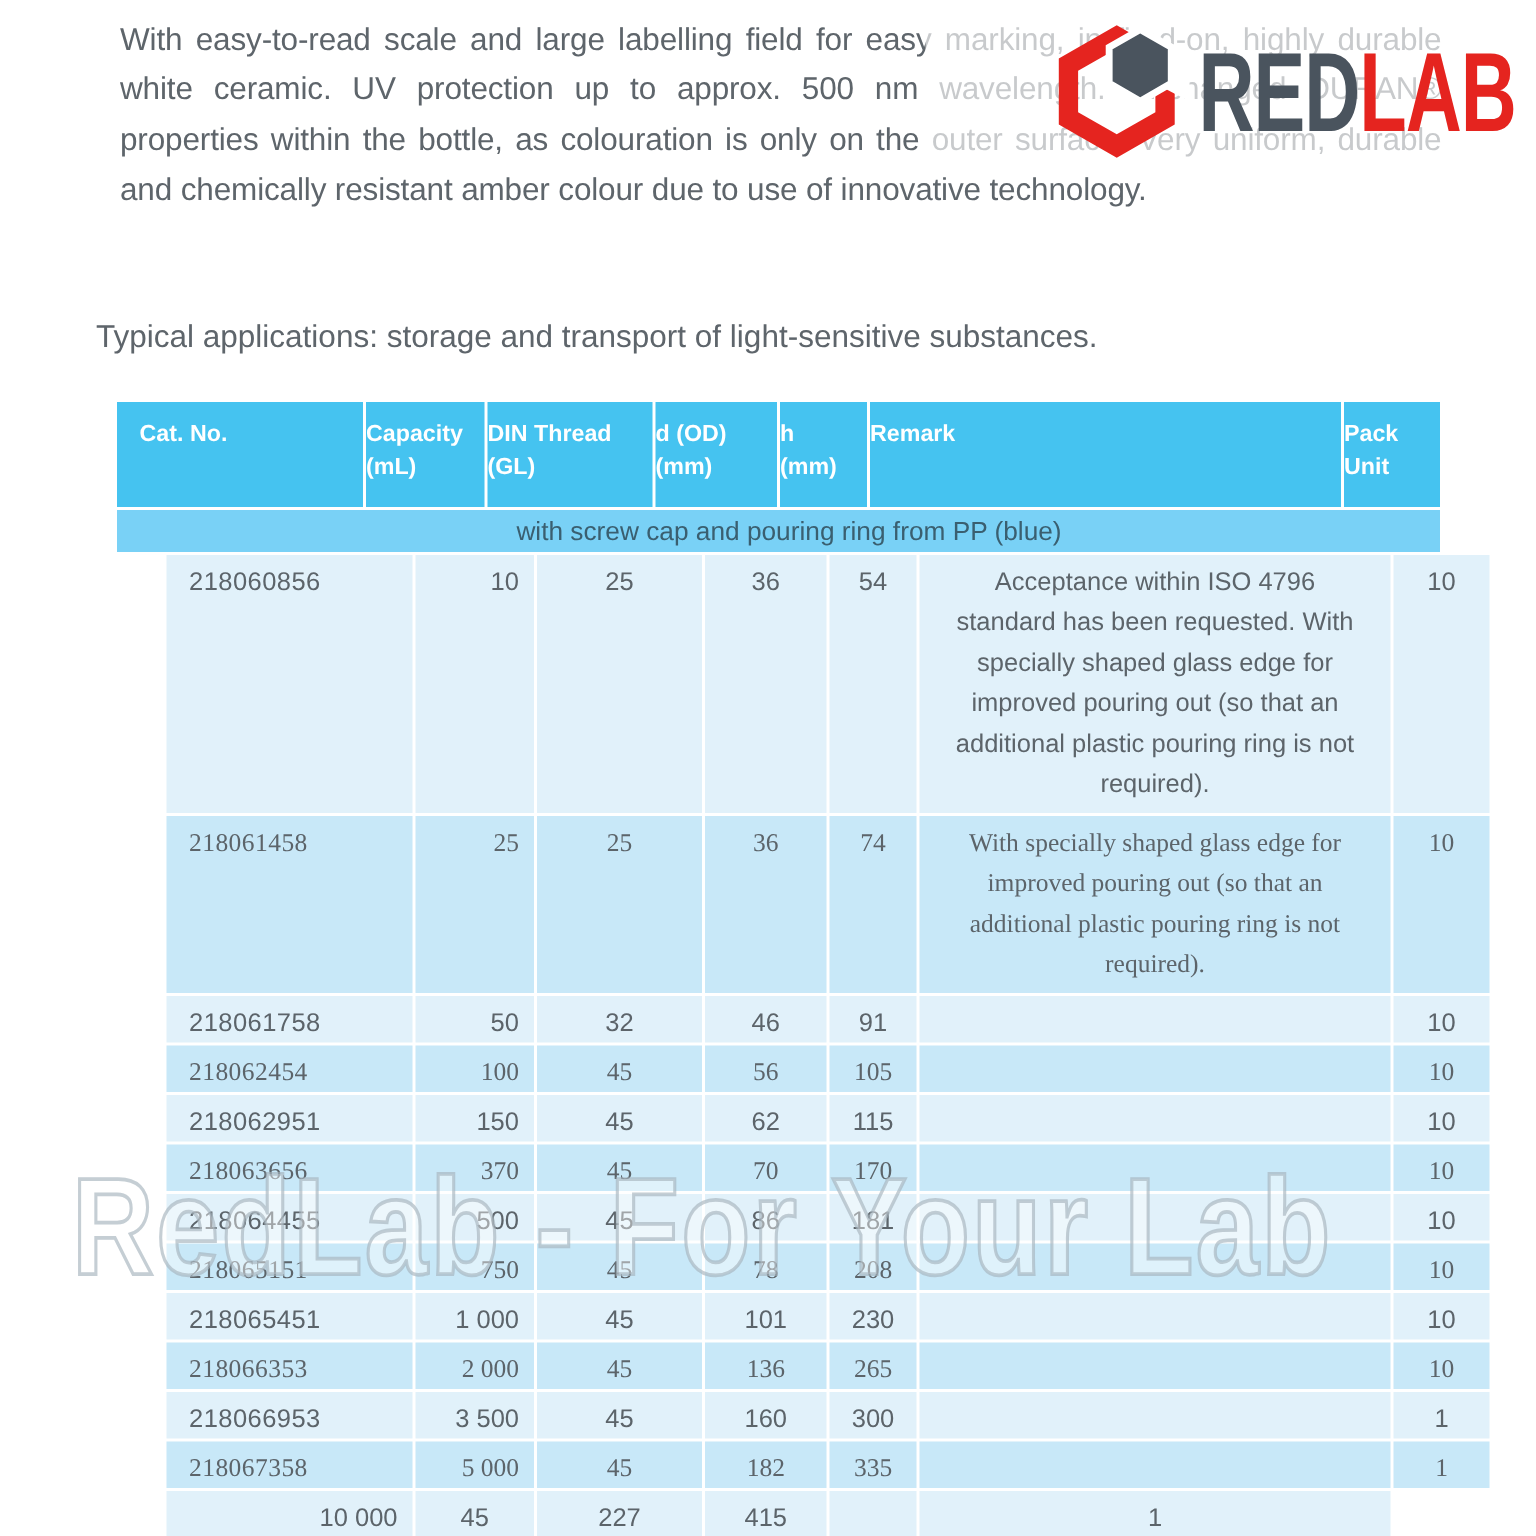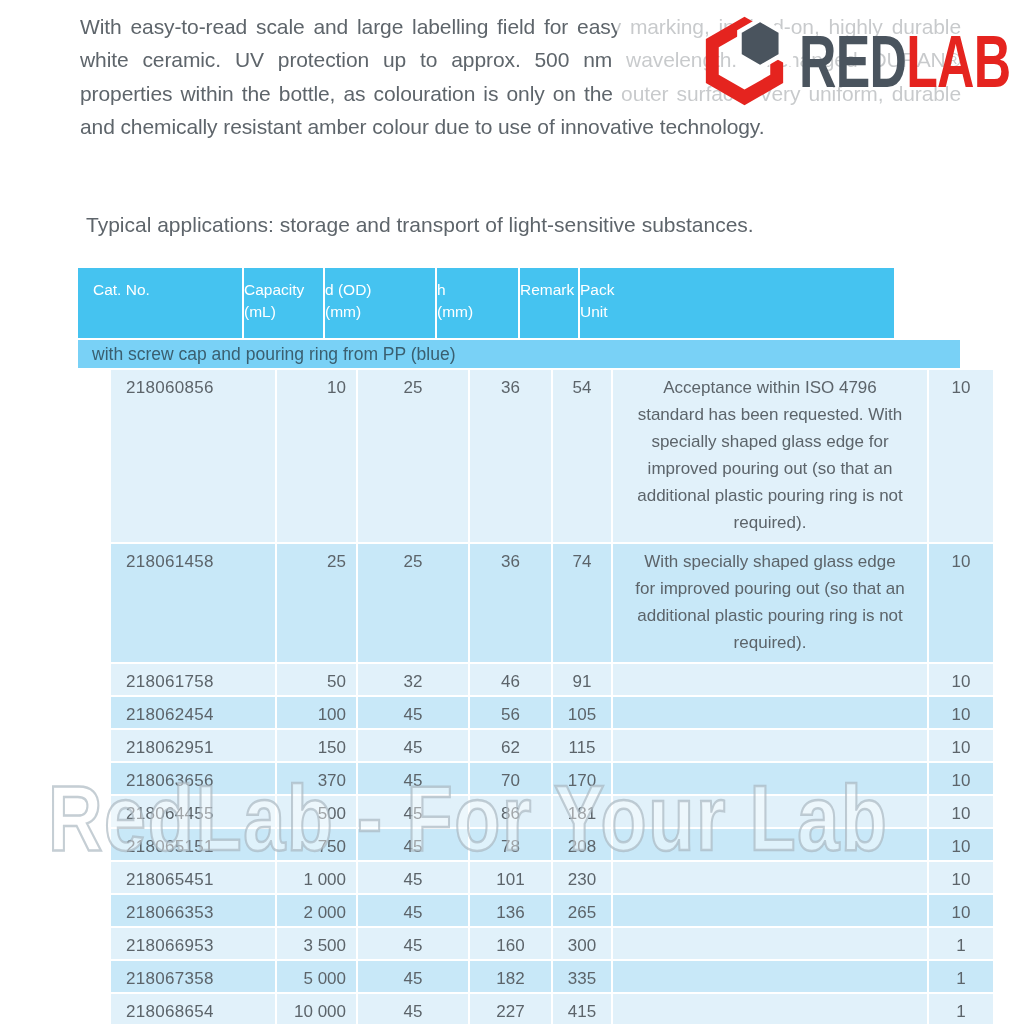--- a/index.html
+++ b/index.html
@@ -9,21 +9,21 @@
     font-family:"Liberation Sans", sans-serif;
     color:#5e656b;
   }
   
   .intro{
     position:absolute;left:80px;top:10px;width:881px;margin:0;
     font-size:21px;line-height:33.4px;letter-spacing:-0.1px;
     text-align:justify;color:#5e656b;
   }
   .apps{
-    position:absolute;left:86px;top:213px;margin:0;
+    position:absolute;left:64px;top:213px;margin:0;
     font-size:21px;color:#5e656b;
   }
   
   .logo-overlay{
     position:absolute;left:617px;top:0;width:407px;height:113px;
     background:rgba(255,255,255,0.66);
   }
   .logo{
     position:absolute;left:696px;top:13px;height:96px;
     display:flex;align-items:center;gap:6px;
@@ -42,29 +42,30 @@
     grid-template-columns:164px 79px 110px 81px 58px 314px 64px;
     gap:2px;
   }
   .thead{margin-bottom:2px;}
   .th{
     background:#45c3f0;color:#ffffff;height:70px;box-sizing:border-box;
     font-size:15.5px;line-height:22px;padding-top:11px;
     text-align:left;
   }
   .th.cat{text-align:left;padding-left:15px;}
-  .th span{display:block;}
+  .th span{display:block;font-weight:bold;}
   .section-row{
     background:#79d1f6;color:#3a5f70;height:28px;line-height:28px;
     font-size:17.5px;padding-left:14px;box-sizing:border-box;
     margin-bottom:2px;
+    text-align:center;
   }
   .tbody{display:flex;flex-direction:column;gap:2px;padding-left:33px;}
   .trow.light .td{background:#e1f1fa;}
-  .trow.dark  .td{background:#c8e8f8;}
+  .trow.dark  .td{background:#c8e8f8;font-family:Liberation Serif, serif;}
   .td{
     box-sizing:border-box;min-height:31px;
     font-size:17px;line-height:27px;color:#5c646a;
     padding:4px 8px 0 8px;
   }
   .td.cat{text-align:left;padding-left:15px;letter-spacing:0.3px;}
   .td.cap{text-align:right;padding-right:10px;}
   .td.gl,.td.dod,.td.hh,.td.pack{text-align:center;}
   .td.remark{text-align:center;padding:4px 22px 6px 22px;}
   
@@ -106,20 +107,24 @@
     <div class="thead">
       <div class="th cat">
         <span>Cat. No.</span>
         <span></span>
       </div>
       <div class="th">
         <span>Capacity</span>
         <span>(mL)</span>
       </div>
       <div class="th">
+        <span>DIN Thread</span>
+        <span>(GL)</span>
+      </div>
+      <div class="th">
         <span>d (OD)</span>
         <span>(mm)</span>
       </div>
       <div class="th">
         <span>h</span>
         <span>(mm)</span>
       </div>
       <div class="th">
         <span>Remark</span>
         <span></span>
@@ -235,21 +240,20 @@
         <div class="trow dark">
         <div class="td cat">218067358</div>
         <div class="td cap">5 000</div>
         <div class="td gl">45</div>
         <div class="td dod">182</div>
         <div class="td hh">335</div>
         <div class="td remark"></div>
         <div class="td pack">1</div>
       </div>
         <div class="trow light">
-        <div class="td cat">218068654</div>
         <div class="td cap">10 000</div>
         <div class="td gl">45</div>
         <div class="td dod">227</div>
         <div class="td hh">415</div>
         <div class="td remark"></div>
         <div class="td pack">1</div>
       </div>
       </div>
 
   </div>

